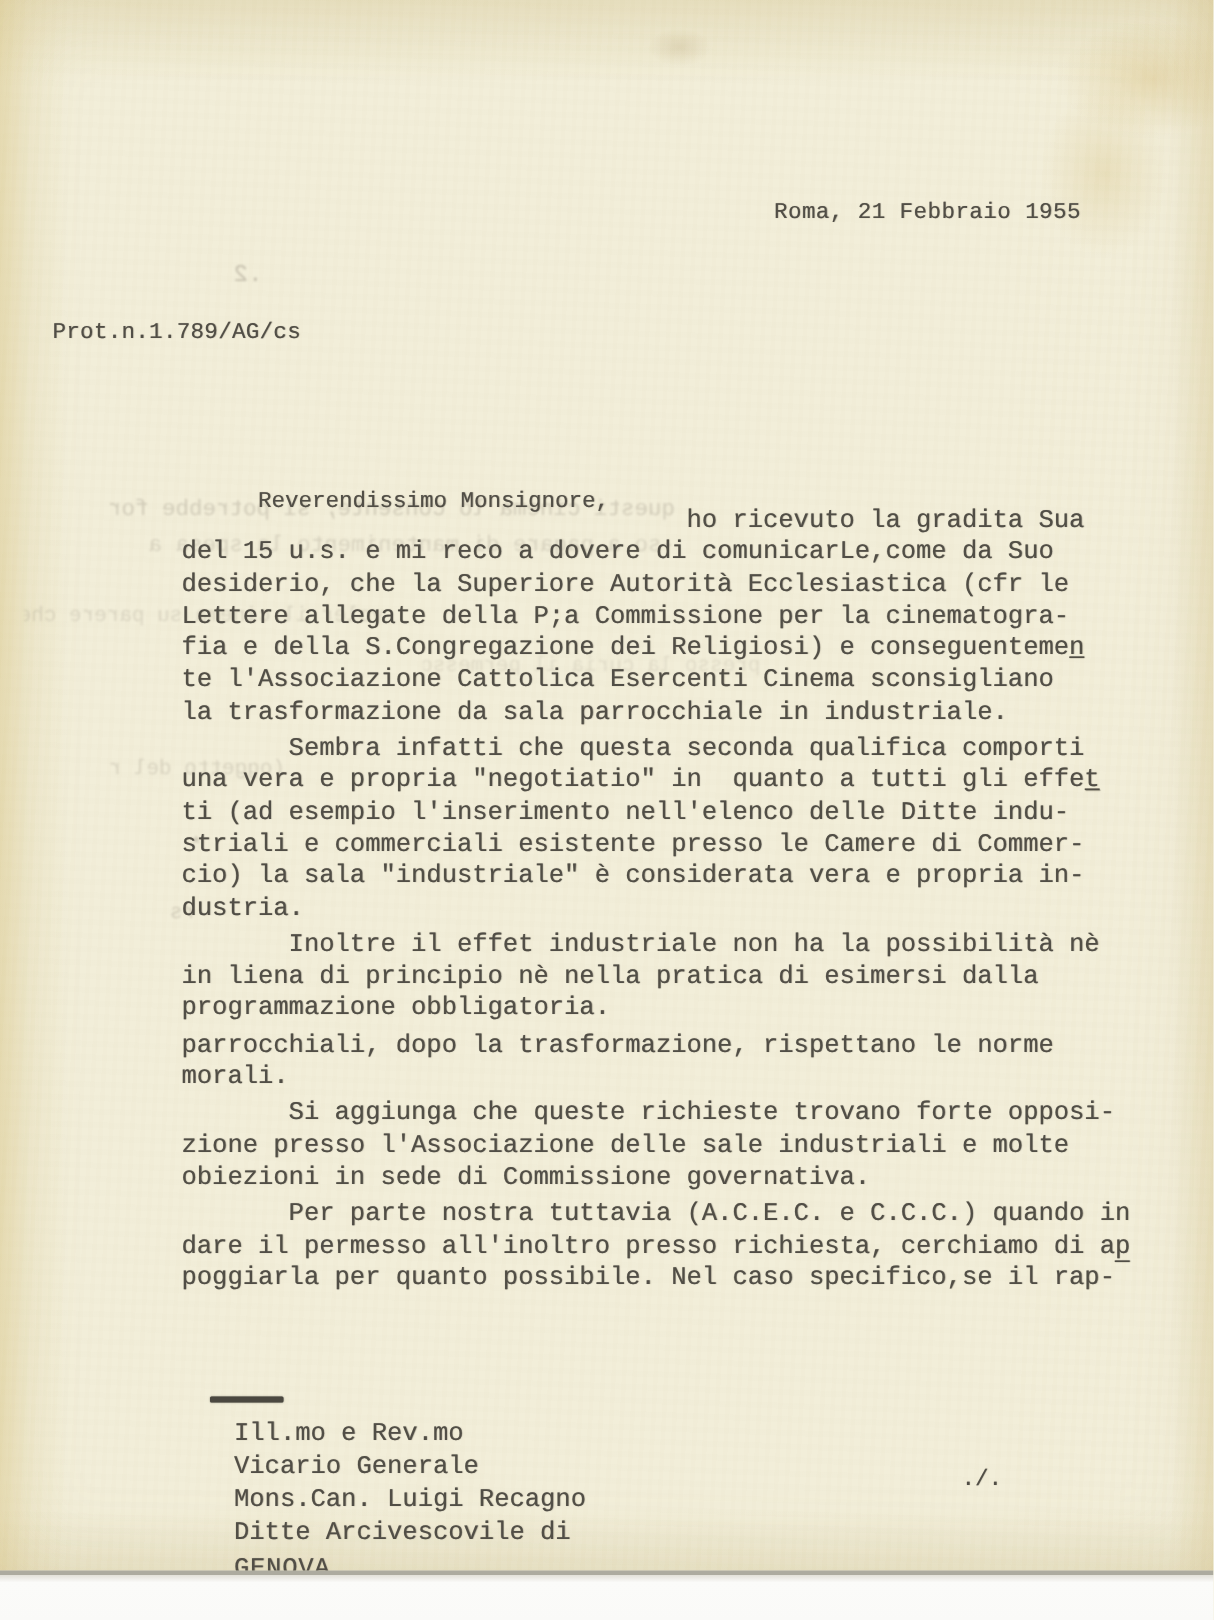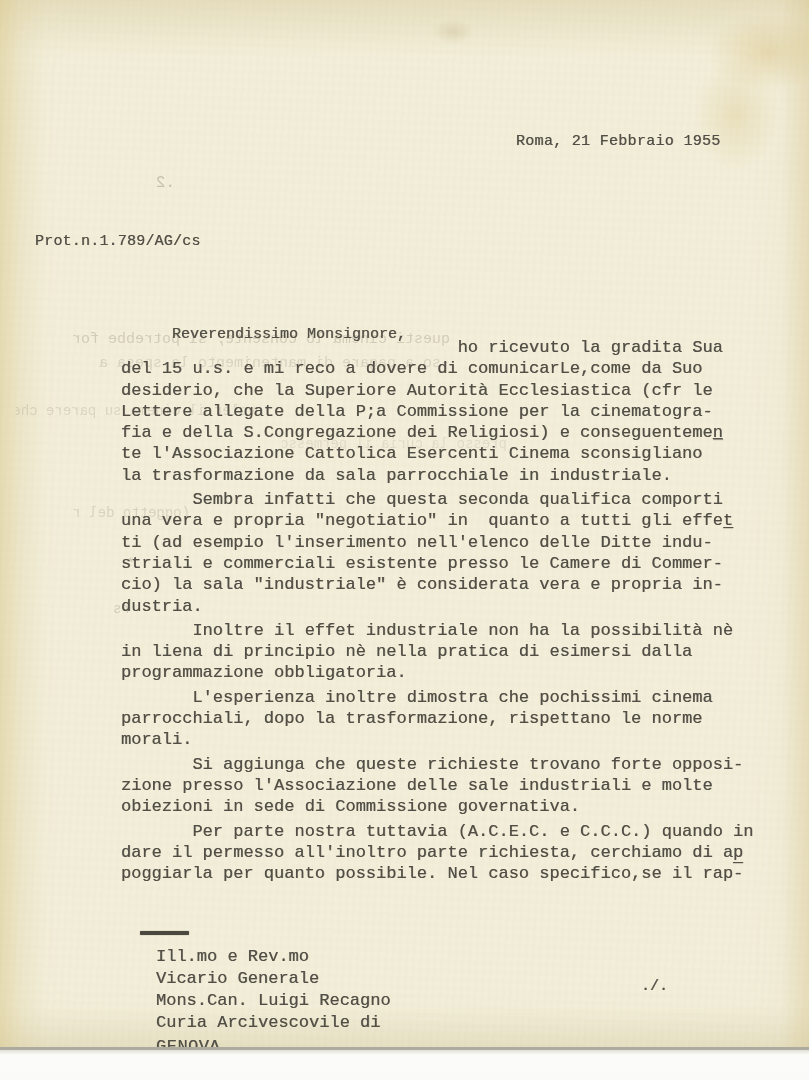--- a/index.html
+++ b/index.html
@@ -31,21 +31,21 @@
       repeating-linear-gradient(2deg, rgba(200,188,145,0.04) 0 4px, transparent 4px 9px);
   }
   .ink{
     color:var(--ink,#514e46);
     text-shadow:0.4px 0.3px 0.6px rgba(95,90,78,0.55), -0.2px 0 0.4px rgba(95,90,78,0.25);
     filter:blur(0.22px);
   }
   .abs{position:absolute;}
   .t17{font-size:15px;line-height:21.3px;white-space:pre;}
   .date{left:516px;top:131px;letter-spacing:0.3px;}
-  .protocol{left:35px;top:211px;letter-spacing:0.2px;margin-top:20px;}
+  .protocol{left:35px;top:211px;letter-spacing:0.2px;}
   .salutation{left:172px;top:297px;margin-top:27px;}
   .body{left:109px;top:337px;width:660px;}
   .para{margin-top:3px;}
   .para:first-child{margin-top:0;}
   .tline{white-space:pre;font-size:17px;line-height:21.3px;margin-left:12px;}
   .dash-sep{left:140px;top:931px;width:49px;height:4px;background:#4b4840;border-radius:1px;
     box-shadow:0 0 1px rgba(75,72,64,0.8);}
   .recipient{left:144px;top:946px;}
   .recipient .tline{line-height:22px;}
   .recipient .tline:last-child{margin-top:2px;letter-spacing:0.5px;}
@@ -100,42 +100,41 @@
         <div class="tline">striali e commerciali esistente presso le Camere di Commer-</div>
         <div class="tline">cio) la sala "industriale" è considerata vera e propria in-</div>
         <div class="tline">dustria.</div>
       </div>
       <div class="para">
         <div class="tline">       Inoltre il effet industriale non ha la possibilità nè</div>
         <div class="tline">in liena di principio nè nella pratica di esimersi dalla</div>
         <div class="tline">programmazione obbligatoria.</div>
       </div>
       <div class="para">
-        <div class="tline">       L'esperienza inoltre dimostra che pochissimi cinema</div>
         <div class="tline">parrocchiali, dopo la trasformazione, rispettano le norme</div>
         <div class="tline">morali.</div>
       </div>
       <div class="para">
         <div class="tline">       Si aggiunga che queste richieste trovano forte opposi-</div>
         <div class="tline">zione presso l'Associazione delle sale industriali e molte</div>
         <div class="tline">obiezioni in sede di Commissione governativa.</div>
       </div>
       <div class="para">
         <div class="tline">       Per parte nostra tuttavia (A.C.E.C. e C.C.C.) quando in</div>
-        <div class="tline">dare il permesso all'inoltro parte richiesta, cerchiamo di ap̲</div>
+        <div class="tline">dare il permesso all'inoltro presso richiesta, cerchiamo di ap̲</div>
         <div class="tline">poggiarla per quanto possibile. Nel caso specifico,se il rap-</div>
       </div>
     </div>
 
   <div class="abs dash-sep"></div>
 
   <div class="abs ink recipient">
       <div class="tline">Ill.mo e Rev.mo</div>
       <div class="tline">Vicario Generale</div>
       <div class="tline">Mons.Can. Luigi Recagno</div>
-      <div class="tline">Curia Arcivescovile di</div>
+      <div class="tline">Ditte Arcivescovile di</div>
       <div class="tline">GENOVA</div>
     </div>
 
   <div class="abs ink t17 contmark">./.</div>
 </div>
 
 <div class="scanner-strip"></div>
 
 </body></html>

